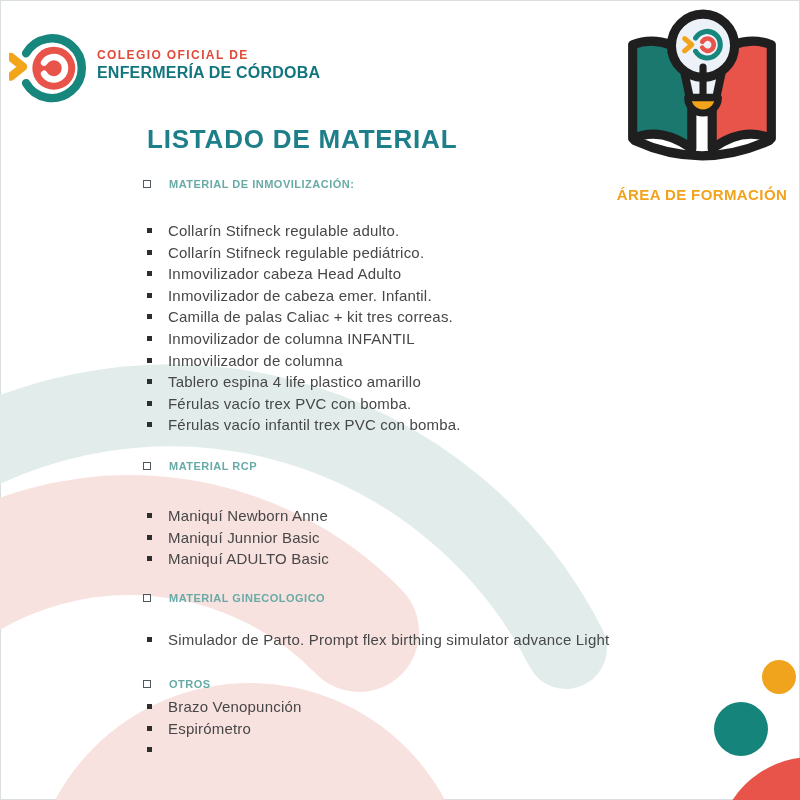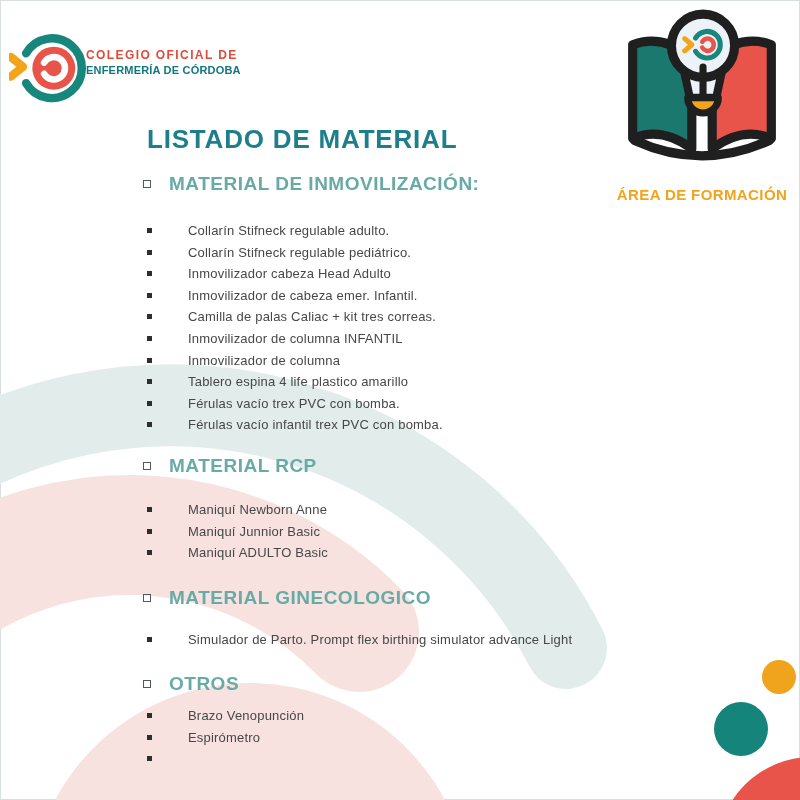--- a/index.html
+++ b/index.html
@@ -5,35 +5,35 @@
   html,body{margin:0;padding:0;}
   body{
     width:800px;height:800px;position:relative;overflow:hidden;background:#ffffff;
     font-family:"Liberation Sans", sans-serif;
     box-shadow:inset 0 0 0 1px #d9dede;
   }
   
   .wm{position:absolute;left:0;top:0;z-index:0;}
   
   .brand-mark{position:absolute;left:9px;top:29px;z-index:2;}
-  .brand-text{position:absolute;left:86px;top:49px;z-index:2;line-height:1;}
+  .brand-text{position:absolute;left:97px;top:49px;z-index:2;line-height:1;}
   .brand-line1{font-size:12px;font-weight:bold;letter-spacing:1.4px;color:#e04b3a;}
-  .brand-line2{font-size:11px;font-weight:bold;letter-spacing:0.2px;color:#12767e;margin-top:4px;}
+  .brand-line2{font-size:16px;font-weight:bold;letter-spacing:0.2px;color:#12767e;margin-top:4px;}
   .formation{position:absolute;left:610px;top:8px;width:184px;z-index:2;text-align:center;}
   .formation-caption{margin-top:16px;font-size:15px;font-weight:bold;letter-spacing:0.4px;color:#f2a31c;}
   
   .page-title{position:absolute;left:147px;top:124px;z-index:2;
     font-size:26px;font-weight:bold;letter-spacing:0.8px;color:#1d7f89;}
   .section{position:absolute;left:143px;width:580px;z-index:2;}
   .sec1{top:175px}.sec2{top:457px}.sec3{top:589px}.sec4{top:675px}
   .sec-header{display:flex;align-items:flex-start;line-height:18px;}
   .sec-bullet{width:6px;height:6px;border:1.5px solid #4e5a60;margin-top:5px;margin-right:18px;flex:none;background:transparent;}
-  .sec-title{font-size:19px;font-weight:bold;letter-spacing:0.5px;color:#68aba6;}
+  .sec-title{font-size:11px;font-weight:bold;letter-spacing:0.5px;color:#68aba6;}
   ul.items{list-style:none;margin:0;padding:0 0 0 4px;}
-  ul.items li{display:flex;line-height:21.6px;font-size:13px;letter-spacing:0.2px;color:#474747;gap:20px;}
+  ul.items li{display:flex;line-height:21.6px;font-size:15px;letter-spacing:0.2px;color:#474747;}
   .blt{width:5px;height:5px;background:#2e2e2e;margin-top:8px;margin-right:16px;flex:none;}
   
   .dot{position:absolute;border-radius:50%;z-index:1;}
   .dot-orange{left:762px;top:660px;width:34px;height:34px;background:#f0a31c;}
   .dot-teal{left:714px;top:702px;width:54px;height:54px;background:#15847b;}
   .dot-red{left:717px;top:757px;width:190px;height:190px;background:#e8544a;}
 </style>
 </head>
 <body>
 
@@ -122,21 +122,21 @@
         <span>Férulas vacío infantil trex PVC con bomba.</span>
       </li>
     </ul>
 </div>
 
 <div class="section sec2">
   <div class="sec-header">
     <span class="sec-bullet"></span>
     <span class="sec-title">MATERIAL RCP</span>
   </div>
-  <ul class="items" style="margin-top:24px">
+  <ul class="items" style="margin-top:30px">
       <li>
         <span class="blt"></span>
         <span>Maniquí Newborn Anne</span>
       </li>
       <li>
         <span class="blt"></span>
         <span>Maniquí Junnior Basic</span>
       </li>
       <li>
         <span class="blt"></span>
@@ -156,21 +156,21 @@
         <span>Simulador de Parto. Prompt flex birthing simulator advance Light</span>
       </li>
     </ul>
 </div>
 
 <div class="section sec4">
   <div class="sec-header">
     <span class="sec-bullet"></span>
     <span class="sec-title">OTROS</span>
   </div>
-  <ul class="items" style="margin-top:12px">
+  <ul class="items" style="margin-top:3px">
       <li>
         <span class="blt"></span>
         <span>Brazo Venopunción</span>
       </li>
       <li>
         <span class="blt"></span>
         <span>Espirómetro</span>
       </li>
       <li>
         <span class="blt"></span>

